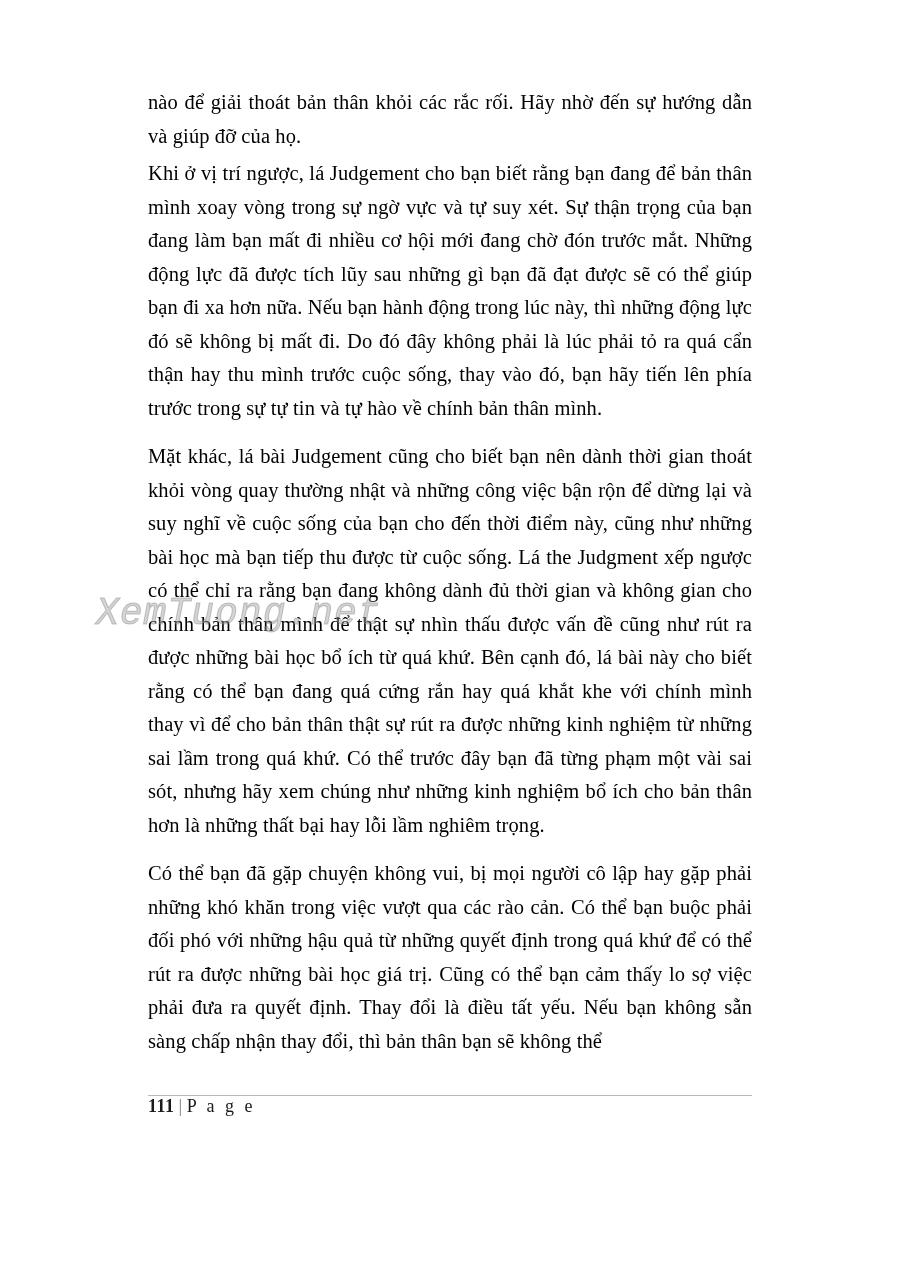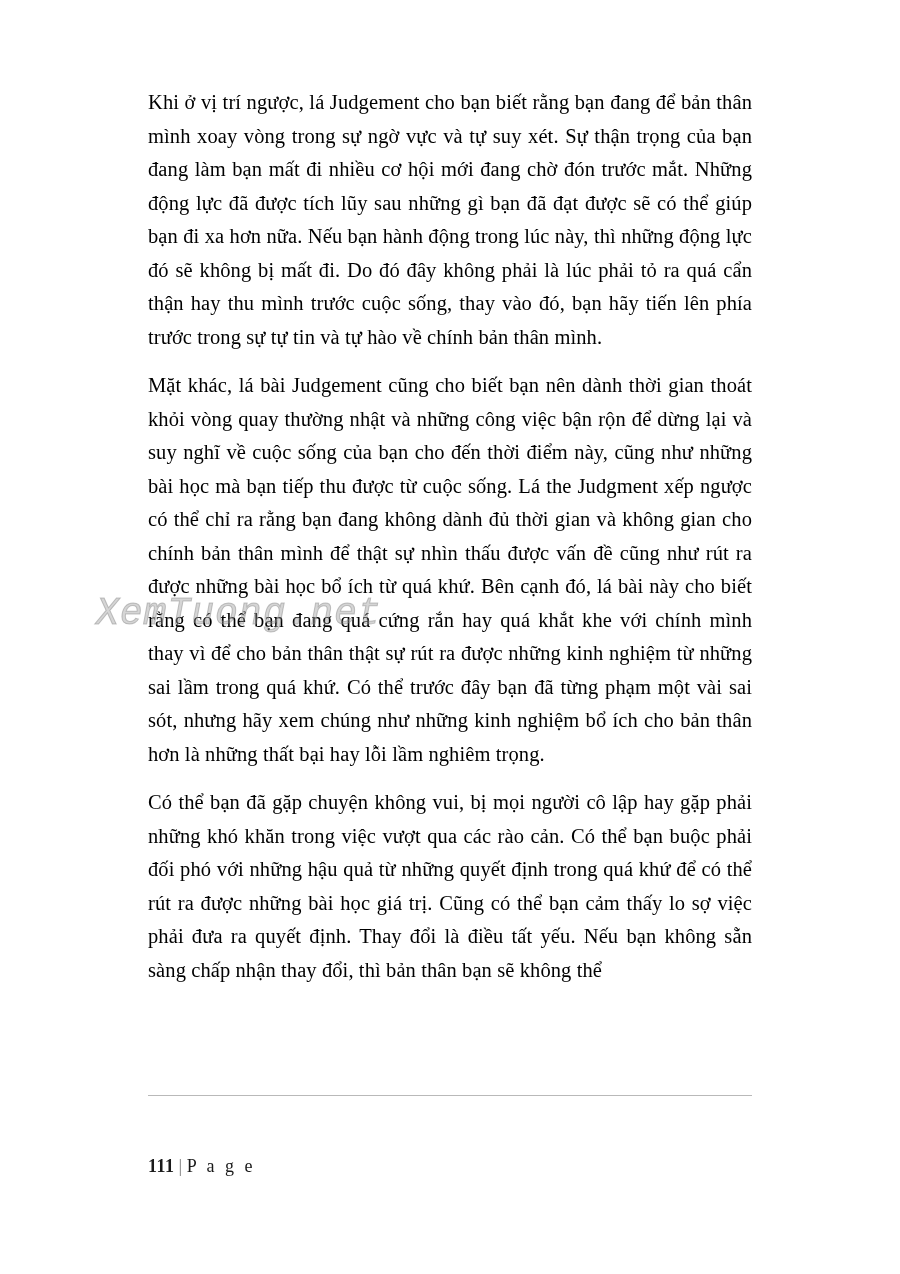--- a/index.html
+++ b/index.html
@@ -56,21 +56,21 @@
     left: 148px;
     top: 1095px;
     width: 604px;
     height: 1px;
     background: #b9b9b9;
   }
 
   .page-number {
     position: absolute;
     left: 148px;
-    top: 1156px;
+    top: 1096px;
     font-size: 18px;
     letter-spacing: 0.5px;
     color: #1a1a1a;
   }
   .page-number .num {
     font-weight: bold;
   }
   .page-number .sep {
     color: #7a7a7a;
     margin: 0 4px;
@@ -104,20 +104,21 @@
     background: #ffffff;
   }
 </style>
 </head>
 <body>
 
 <div class="page">
 
   <div class="content">
 
+    <p class="para tight">nào để giải thoát bản thân khỏi các rắc rối. Hãy nhờ đến sự hướng dẫn và giúp đỡ của họ.</p>
 
 
     <p class="para">Khi ở vị trí ngược, lá Judgement cho bạn biết rằng bạn đang để bản thân mình xoay vòng trong sự ngờ vực và tự suy xét. Sự thận trọng của bạn đang làm bạn mất đi nhiều cơ hội mới đang chờ đón trước mắt. Những động lực đã được tích lũy sau những gì bạn đã đạt được sẽ có thể giúp bạn đi xa hơn nữa. Nếu bạn hành động trong lúc này, thì những động lực đó sẽ không bị mất đi. Do đó đây không phải là lúc phải tỏ ra quá cẩn thận hay thu mình trước cuộc sống, thay vào đó, bạn hãy tiến lên phía trước trong sự tự tin và tự hào về chính bản thân mình.</p>
 
     <p class="para">Mặt khác, lá bài Judgement cũng cho biết bạn nên dành thời gian thoát khỏi vòng quay thường nhật và những công việc bận rộn để dừng lại và suy nghĩ về cuộc sống của bạn cho đến thời điểm này, cũng như những bài học mà bạn tiếp thu được từ cuộc sống. Lá the Judgment xếp ngược có thể chỉ ra rằng bạn đang không dành đủ thời gian và không gian cho chính bản thân mình để thật sự nhìn thấu được vấn đề cũng như rút ra được những bài học bổ ích từ quá khứ. Bên cạnh đó, lá bài này cho biết rằng có thể bạn đang quá cứng rắn hay quá khắt khe với chính mình thay vì để cho bản thân thật sự rút ra được những kinh nghiệm từ những sai lầm trong quá khứ. Có thể trước đây bạn đã từng phạm một vài sai sót, nhưng hãy xem chúng như những kinh nghiệm bổ ích cho bản thân hơn là những thất bại hay lỗi lầm nghiêm trọng.</p>
 
     <p class="para">Có thể bạn đã gặp chuyện không vui, bị mọi người cô lập hay gặp phải những khó khăn trong việc vượt qua các rào cản. Có thể bạn buộc phải đối phó với những hậu quả từ những quyết định trong quá khứ để có thể rút ra được những bài học giá trị. Cũng có thể bạn cảm thấy lo sợ việc phải đưa ra quyết định. Thay đổi là điều tất yếu. Nếu bạn không sẵn sàng chấp nhận thay đổi, thì bản thân bạn sẽ không thể</p>
 
   </div>
 

